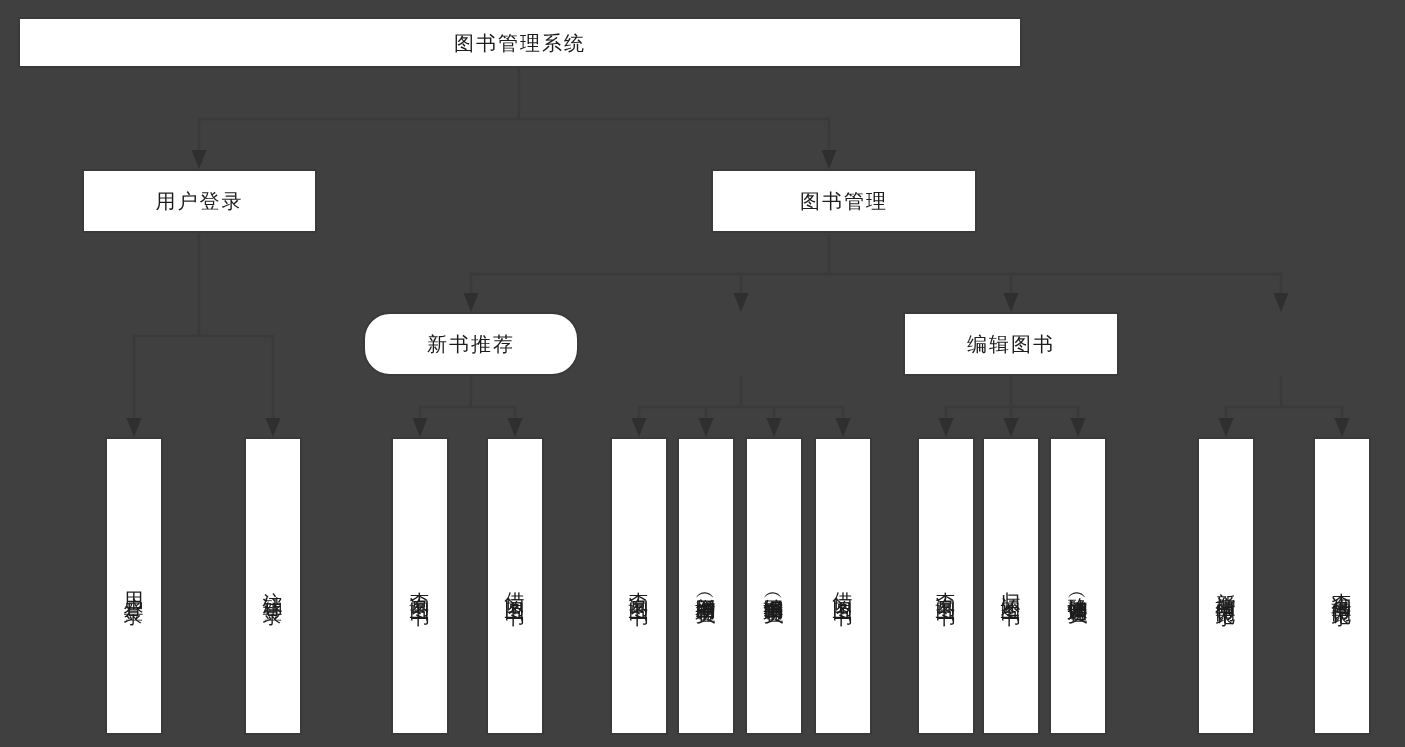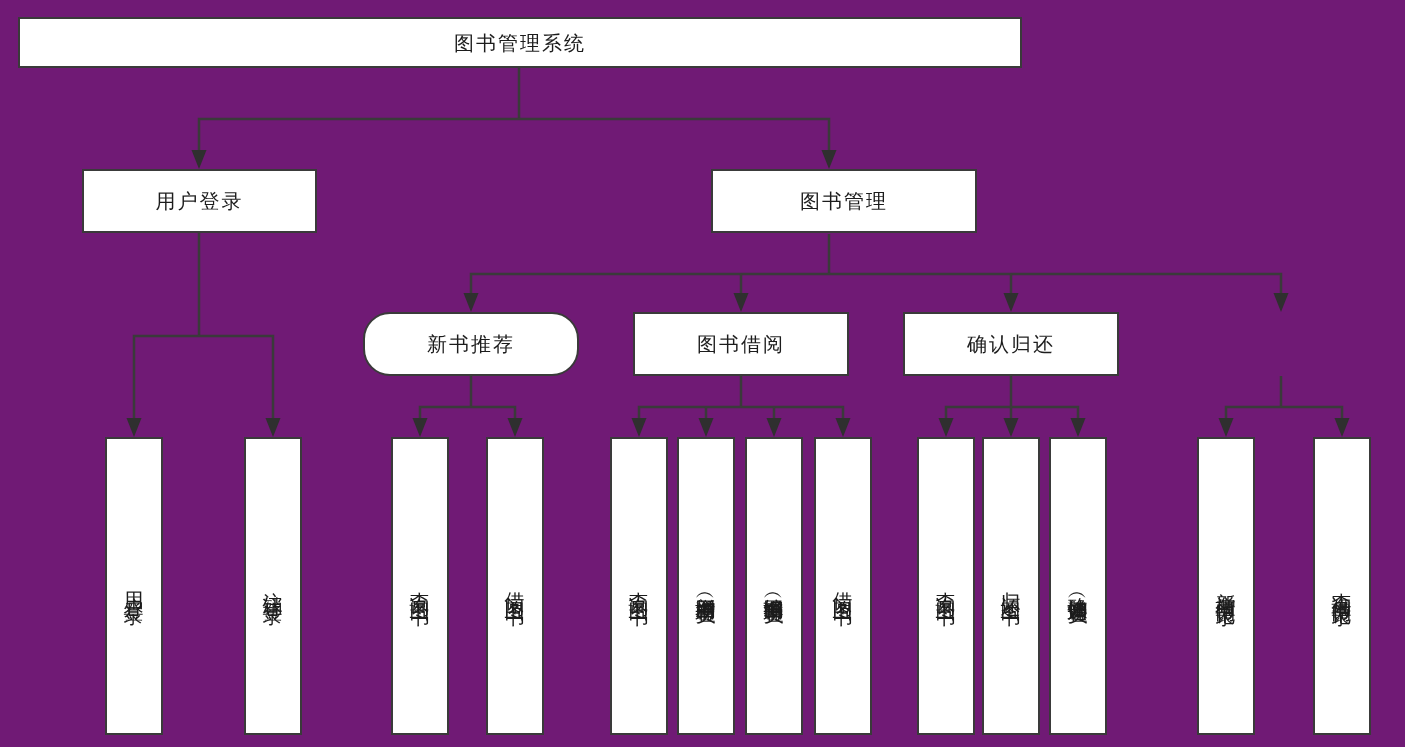--- a/index.html
+++ b/index.html
@@ -4,21 +4,21 @@
 <style>
   html, body {
     margin: 0;
     padding: 0;
     background: #ffffff;
   }
   .canvas {
     position: relative;
     width: 1405px;
     height: 747px;
-    background: #701a75;
+    background: #404040;
     font-family: "Liberation Sans", sans-serif;
     overflow: hidden;
   }
   .connectors {
     position: absolute;
     left: 0;
     top: 0;
     z-index: 0;
   }
   .box {
@@ -125,22 +125,21 @@
       <polygon points="1334.5,418 1349.5,418 1342,437"></polygon>
     </g>
   </svg>
 
   <div class="box h-box root-box">图书管理系统</div>
 
   <div class="box h-box lvl2-box" style="left:82px; width:235px;">用户登录</div>
   <div class="box h-box lvl2-box" style="left:711px; width:266px;">图书管理</div>
 
   <div class="box h-box lvl3-box" style="left:363px;border-radius:27px;">新书推荐</div>
-  <div class="box h-box lvl3-box" style="left:633px;">图书借阅</div>
-  <div class="box h-box lvl3-box" style="left:903px;">确认归还</div>
+  <div class="box h-box lvl3-box" style="left:903px;">编辑图书</div>
 
   <div class="box v-box" style="left:105px;">用户登录</div>
   <div class="box v-box" style="left:244px;">注销登录</div>
 
   <div class="box v-box" style="left:391px;">查询图书</div>
   <div class="box v-box" style="left:486px;">借阅图书</div>
 
   <div class="box v-box" style="left:610px;">查询图书</div>
   <div class="box v-box" style="left:677px; letter-spacing:1px;">新增图书（管理员）</div>
   <div class="box v-box" style="left:745px; letter-spacing:1px;">编辑图书（管理员）</div>

